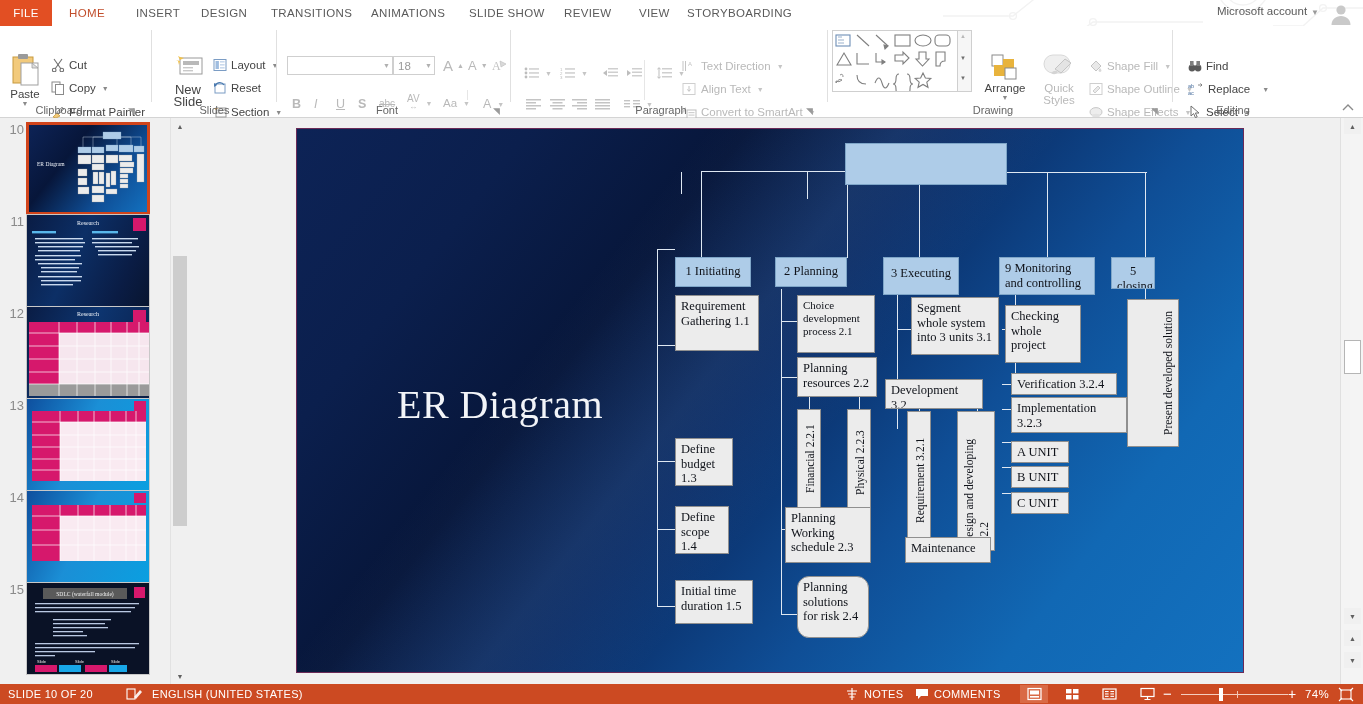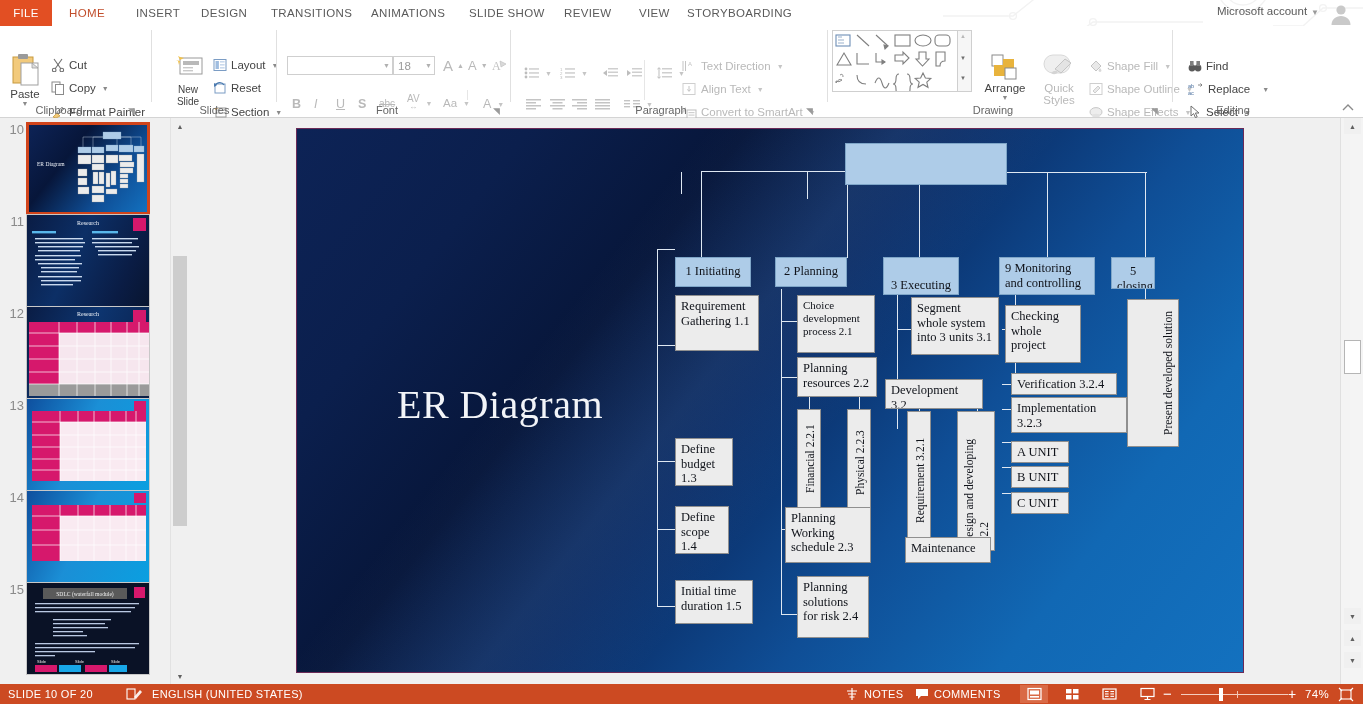--- a/index.html
+++ b/index.html
@@ -291,21 +291,21 @@
       </svg>
       <span class="lbl">Format Painter</span>
     </div>
 
     <div class="glabel" style="width:118px;">Clipboard</div>
     <div class="dialog-launch" style="right:14px;">◥</div>
     <div class="gsep"></div>
   </div>
 
   <div class="rgroup" style="left:152px; width:125px;">
-    <div style="position:absolute; left:12px; top:28px; width:48px; display:flex; flex-direction:column; align-items:center; cursor:pointer; font-size:10px; color:#444;">
+    <div style="position:absolute; left:12px; top:28px; width:48px; display:flex; flex-direction:column; align-items:center; cursor:pointer; font-size:13px; color:#444;">
       <svg width="32" height="30" viewBox="0 0 32 30">
         <rect x="8" y="4" width="22" height="16" fill="#fff" stroke="#9a9a9a"></rect>
         <rect x="11" y="7" width="16" height="4" fill="#b9b9b9"></rect>
         <rect x="11" y="13" width="10" height="1.4" fill="#c9c9c9"></rect>
         <rect x="11" y="16" width="10" height="1.4" fill="#c9c9c9"></rect>
         <path d="M6 2 l2 4 l4-2 l-4-1 z" fill="#f2c24b"></path>
         <path d="M4 6 l4 1 l-1 4 l-1-4 z" fill="#f2c24b"></path>
       </svg>
       <span style="line-height:12px;">New</span>
       <span style="line-height:12px;">Slide</span>
@@ -913,35 +913,35 @@
     <div class="conn h" style="left:705px; top:313px; width:10px;"></div>
     <div class="conn h" style="left:705px; top:338px; width:10px;"></div>
     <div class="conn h" style="left:705px; top:364px; width:10px;"></div>
 
     <div class="conn v" style="left:848px; top:160px; height:30px;"></div>
 
     <div class="node lvl1 ctr mid" style="left:548px; top:14px; width:162px; height:42px; justify-content:center;"></div>
 
     <div class="node lvl1 ctr" style="left:378px; top:128px; width:76px; height:30px; padding-top:6px;">1 Initiating</div>
     <div class="node lvl1 ctr" style="left:478px; top:128px; width:72px; height:30px; padding-top:6px;">2 Planning</div>
-    <div class="node lvl1 ctr" style="left:586px; top:128px; width:76px; height:38px; padding-top:20px;">3 Executing</div>
+    <div class="node lvl1 ctr" style="left:586px; top:128px; width:76px; height:38px; padding-top:8px;">3 Executing</div>
     <div class="node lvl1" style="left:702px; top:128px; width:96px; height:38px;">9 Monitoring and controlling</div>
     <div class="node lvl1 ctr" style="left:814px; top:128px; width:44px; height:32px; padding-top:6px;">5 closing</div>
 
     <div class="node" style="left:378px; top:166px; width:84px; height:56px;">Requirement Gathering 1.1</div>
     <div class="node" style="left:378px; top:309px; width:58px; height:48px;">Define budget 1.3</div>
     <div class="node" style="left:378px; top:377px; width:54px; height:48px;">Define scope 1.4</div>
     <div class="node" style="left:378px; top:451px; width:78px; height:44px;">Initial time duration 1.5</div>
 
     <div class="node" style="left:500px; top:166px; width:78px; height:58px; font-size:11px; line-height:13px;">Choice development process 2.1</div>
     <div class="node" style="left:500px; top:228px; width:80px; height:40px;">Planning resources 2.2</div>
     <div class="node vert" style="left:500px; top:280px; width:24px; height:100px; font-size:11.5px;">Financial 2.2.1</div>
     <div class="node vert" style="left:550px; top:280px; width:24px; height:108px; font-size:11.5px;">Physical 2.2.3</div>
     <div class="node" style="left:488px; top:378px; width:86px; height:56px;">Planning Working schedule 2.3</div>
-    <div class="node" style="left:500px; top:447px; width:72px; height:62px;">Planning solutions for risk 2.4</div>
+    <div class="node" style="left:500px; top:447px; width:72px; height:62px;border-radius:12px;">Planning solutions for risk 2.4</div>
 
     <div class="node" style="left:614px; top:168px; width:88px; height:58px;">Segment whole system into 3 units 3.1</div>
     <div class="node" style="left:588px; top:250px; width:98px; height:30px;">Development 3.2</div>
     <div class="node vert" style="left:610px; top:282px; width:24px; height:138px; font-size:11.5px;">Requirement 3.2.1</div>
     <div class="node vert" style="left:660px; top:282px; width:38px; height:140px; font-size:11.5px;">Design and developing 3.2.2</div>
     <div class="node" style="left:608px; top:408px; width:86px; height:26px;">Maintenance</div>
 
     <div class="node" style="left:708px; top:176px; width:76px; height:58px;">Checking whole project</div>
     <div class="node" style="left:714px; top:244px; width:106px; height:22px;">Verification 3.2.4</div>
     <div class="node" style="left:714px; top:268px; width:116px; height:36px;">Implementation 3.2.3</div>

